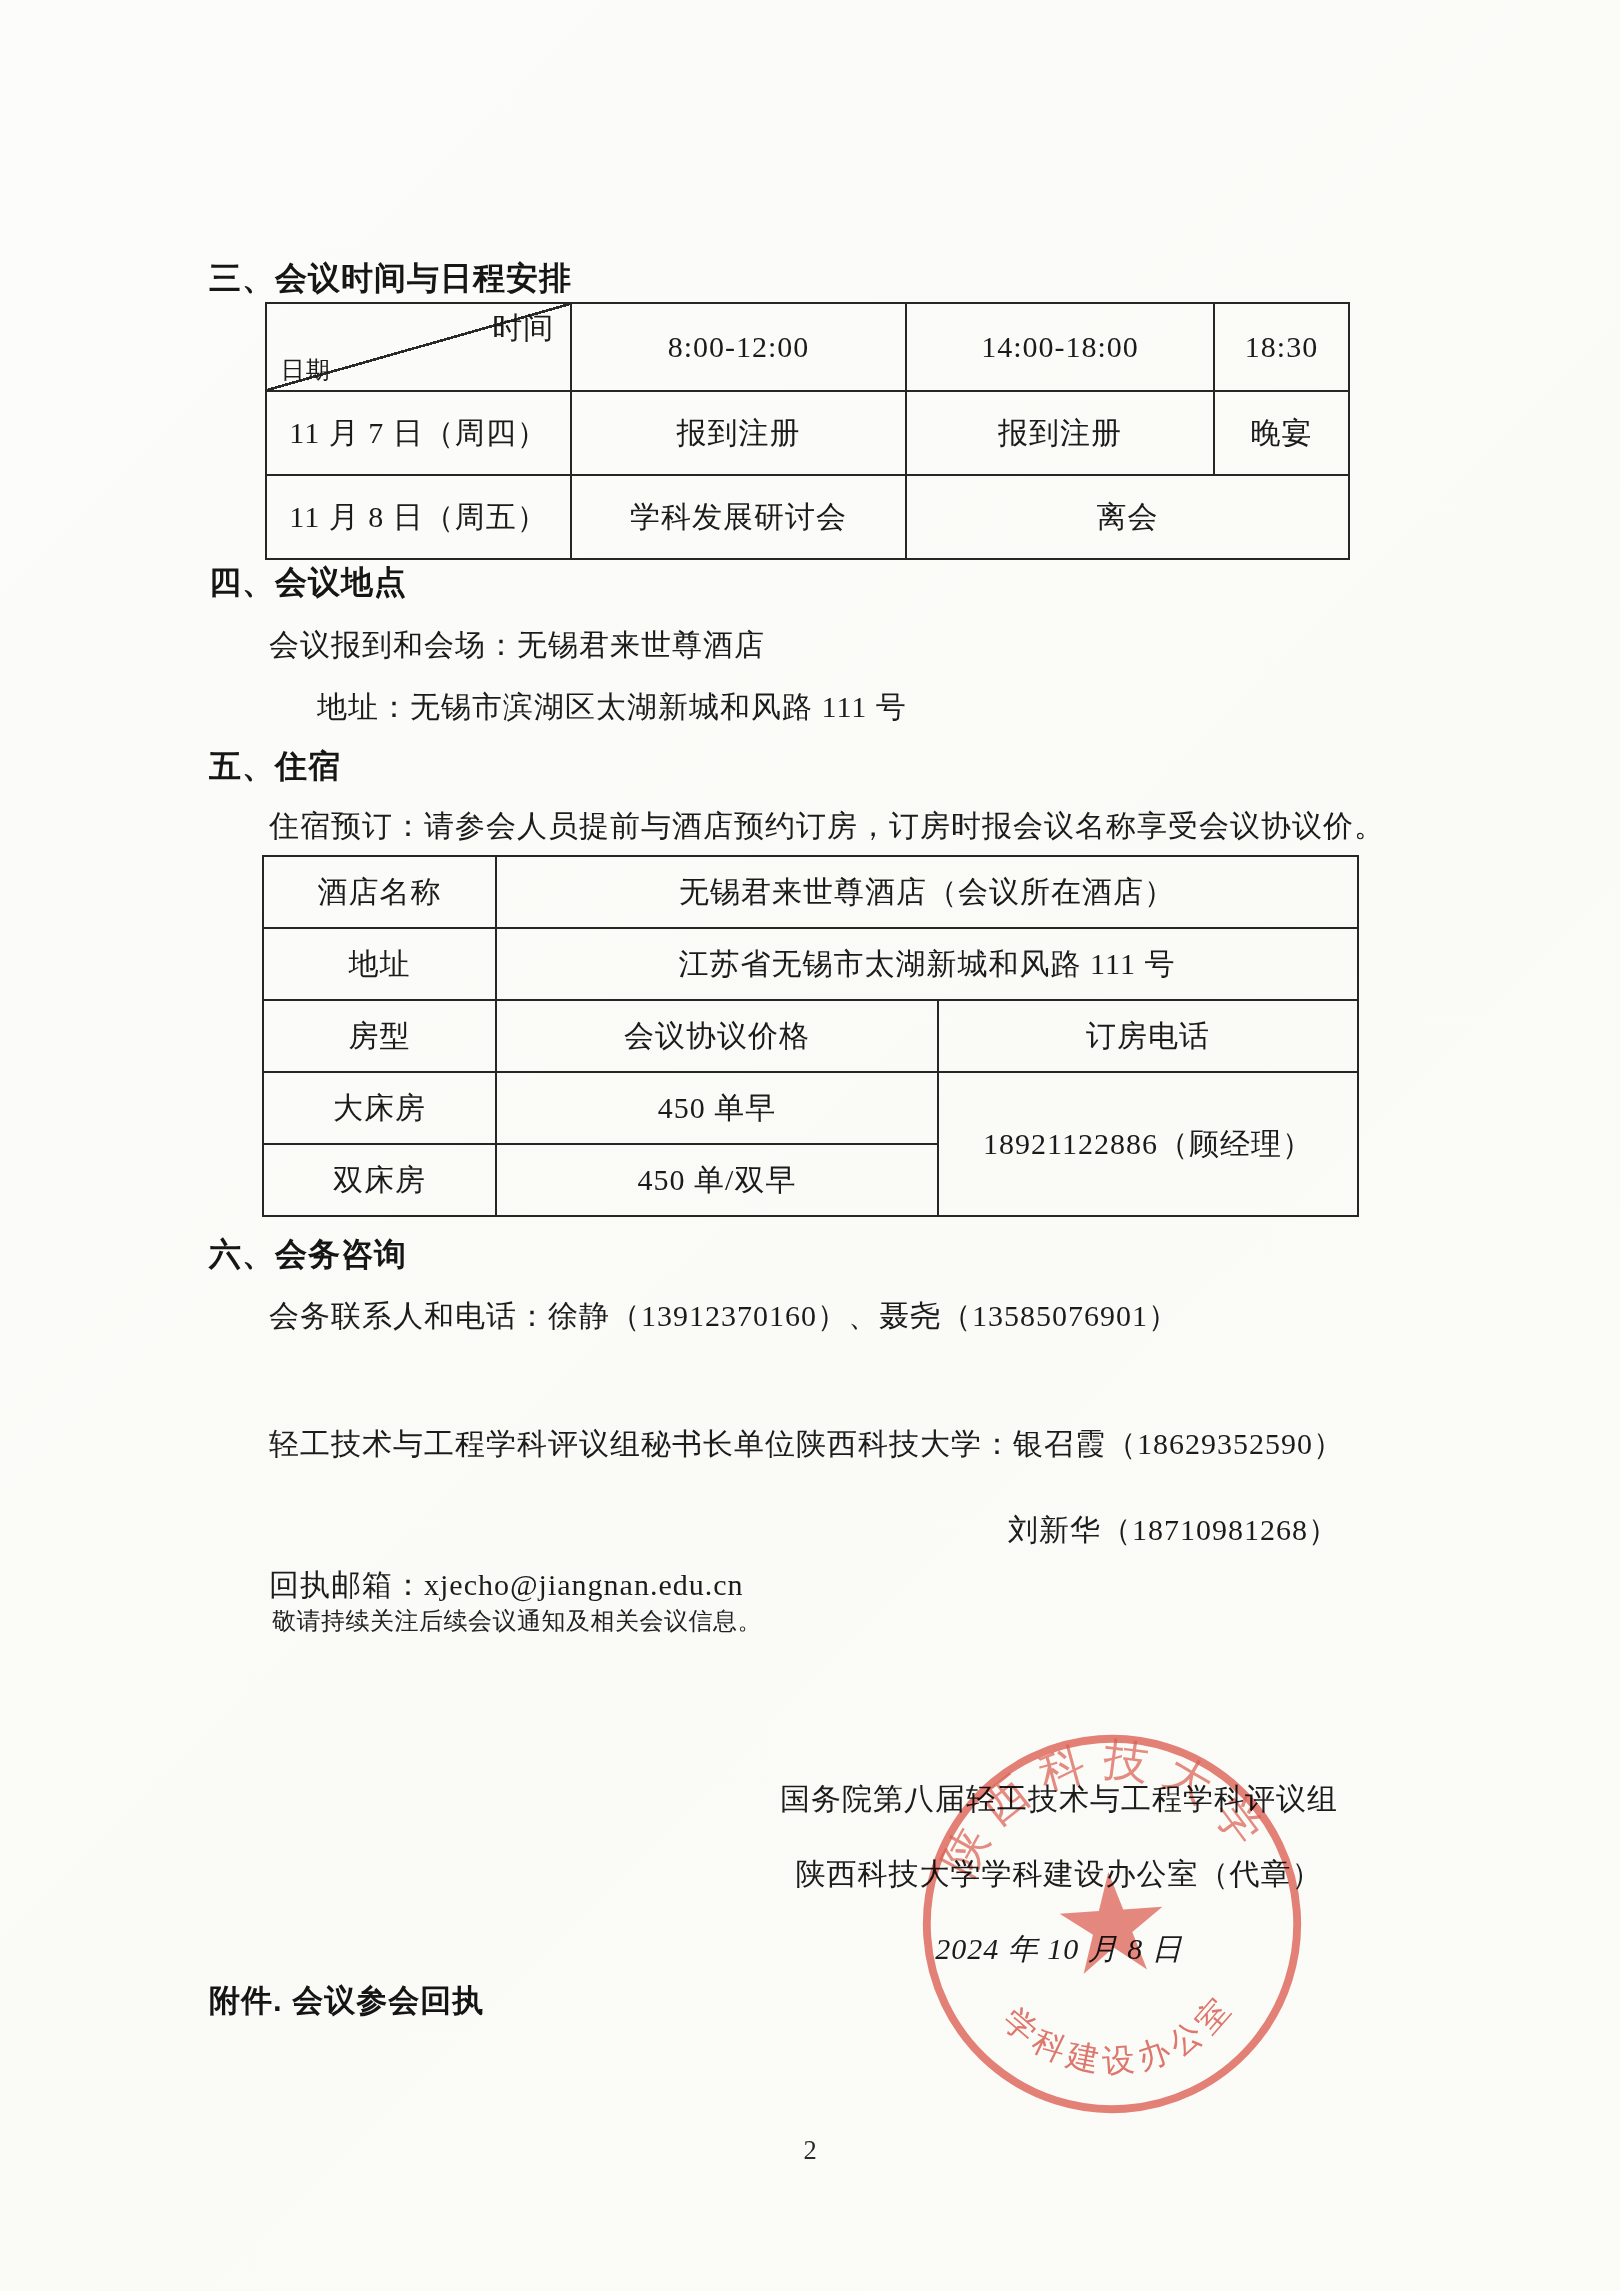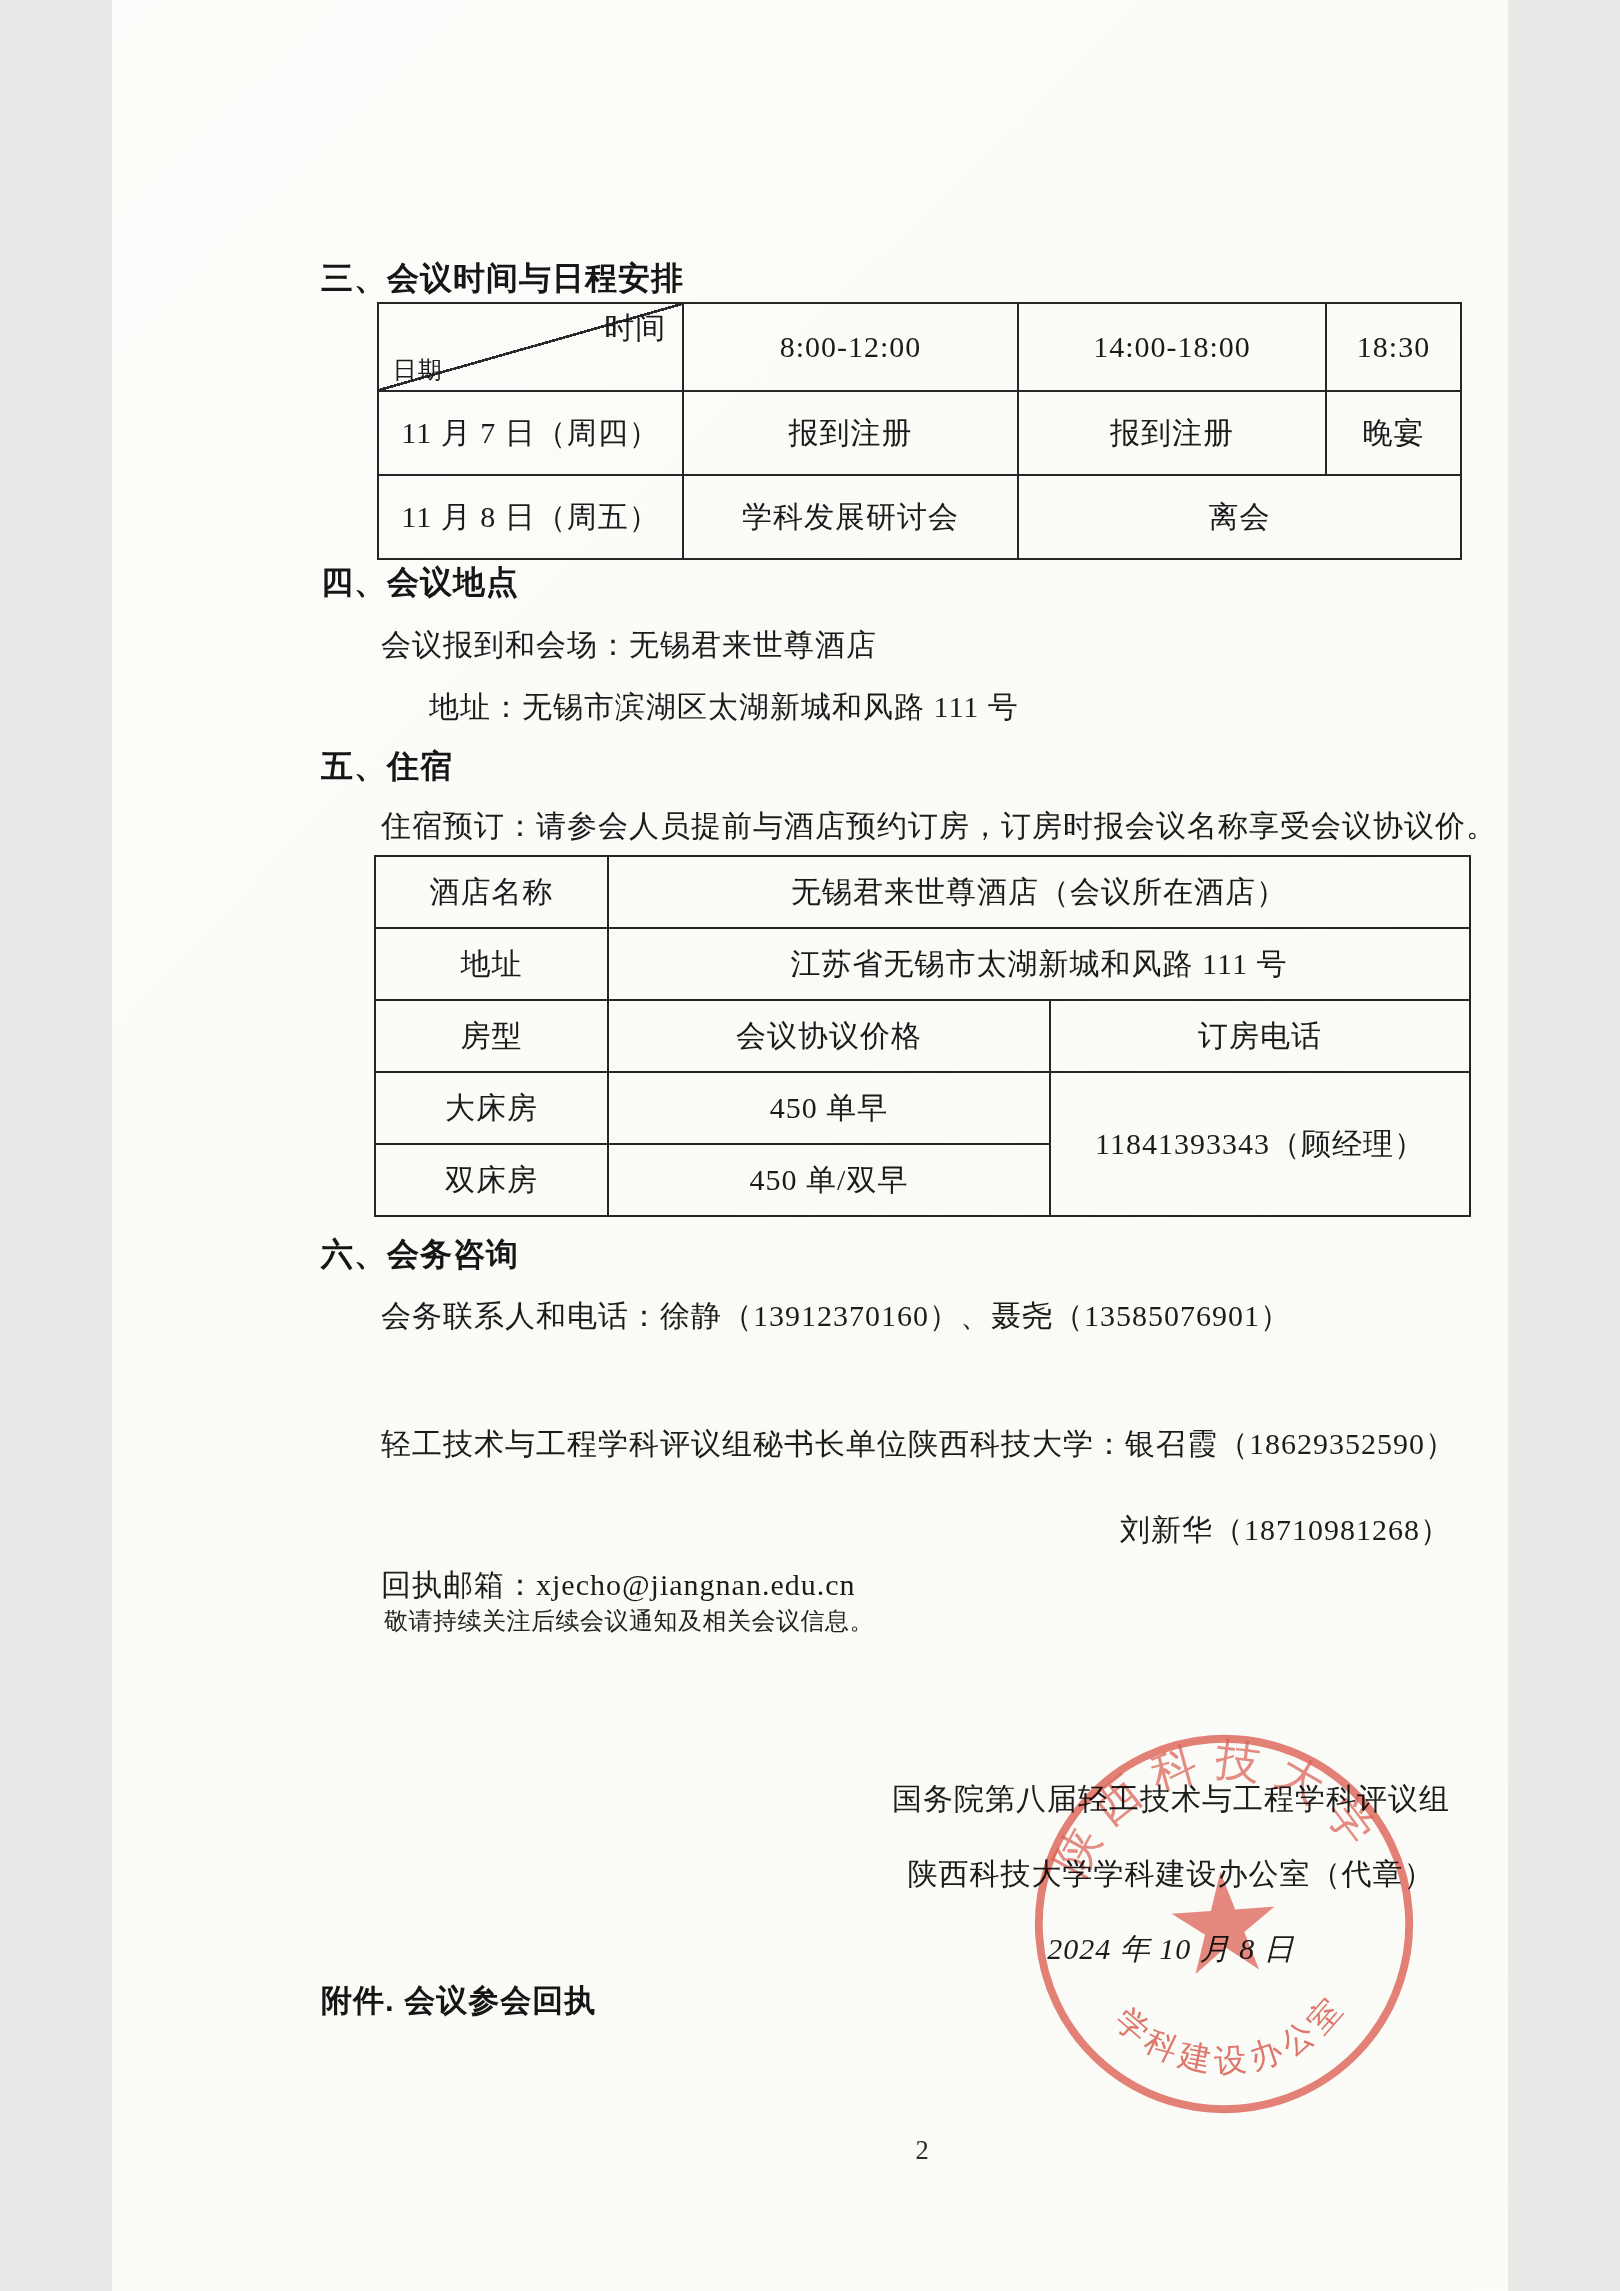--- a/index.html
+++ b/index.html
@@ -1,18 +1,18 @@
 <!DOCTYPE html>
 <html><head>
 <meta charset="utf-8">
 <style>
   html,body { margin:0; padding:0; background:#e8e8e6; }
   .page {
     position: relative;
-    width: 1396px; height: 2292px;
+    width: 1620px; height: 2292px;
     margin: 0 auto;
     background: linear-gradient(135deg, #fcfcfa 0%, #fafaf7 55%, #fbfbf8 100%);
     color: #1d1d1d;
     font-family: "Liberation Serif", "DejaVu Serif", serif;
     overflow: hidden;
   }
   .abs { position: absolute; }
   .h-sec {
     font-family: "Liberation Sans", "DejaVu Sans", sans-serif;
     font-weight: 700;
@@ -123,21 +123,21 @@
       <td colspan="2">江苏省无锡市太湖新城和风路 111 号</td>
     </tr>
     <tr>
       <td>房型</td>
       <td>会议协议价格</td>
       <td>订房电话</td>
     </tr>
     <tr>
       <td>大床房</td>
       <td>450 单早</td>
-      <td rowspan="2">11841393343（顾经理）</td>
+      <td rowspan="2">18921122886（顾经理）</td>
     </tr>
     <tr>
       <td>双床房</td>
       <td>450 单/双早</td>
     </tr>
   </tbody>
     </table>
 
   <div class="abs h-sec" style="left:209px; top:1233px;">六、会务咨询</div>
   <div class="abs body-line" style="left:269px; top:1296px;">会务联系人和电话：徐静（13912370160）、聂尧（13585076901）</div>

